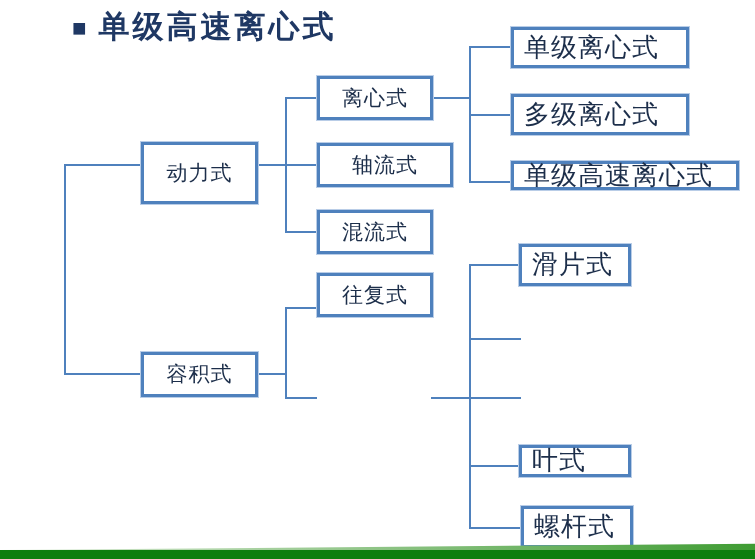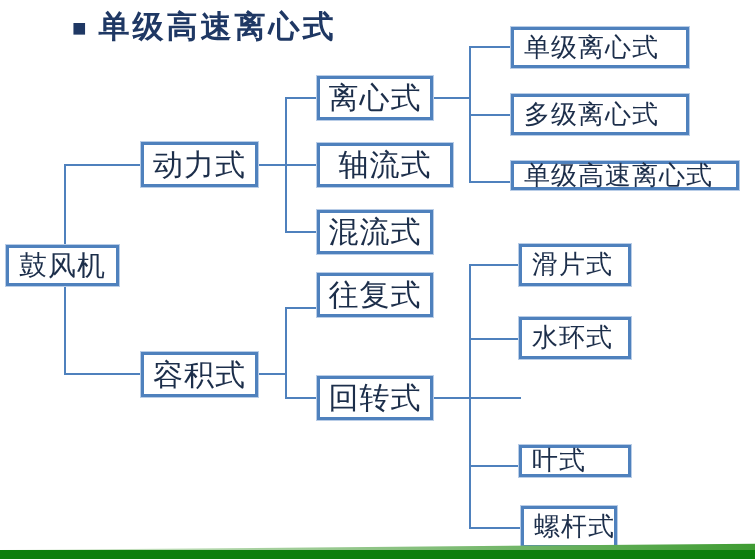--- a/index.html
+++ b/index.html
@@ -21,21 +21,21 @@
     font-size:24px;line-height:1;letter-spacing:0;
     transform:translateY(1px);
   }
   .box{
     position:absolute;box-sizing:border-box;
     border:3px solid var(--box-border,#4f81bd);
     box-shadow:0 0 0 1px #b9cde7;
     background:#ffffff;
     color:var(--box-text,#1c2e4a);
     display:flex;align-items:center;justify-content:center;
-    font-size:30px;letter-spacing:1px;line-height:1;
+    font-size:21px;letter-spacing:1px;line-height:1;
     white-space:nowrap;
   }
   .box.left{justify-content:flex-start;padding-left:10px;}
   .box.small{font-size:26px;}
   .hline,.vline{
     position:absolute;background:var(--connector,#4f81bd);
   }
   .hline{height:2px;}
   .vline{width:2px;}
   .footer-wedge{
@@ -78,36 +78,33 @@
   <div class="hline" style="left:469px;top:114px;width:44px"></div>
   <div class="hline" style="left:469px;top:181px;width:44px"></div>
 
   <div class="hline" style="left:431px;top:397px;width:90px"></div>
   <div class="vline" style="left:469px;top:264px;height:265px"></div>
   <div class="hline" style="left:469px;top:264px;width:52px"></div>
   <div class="hline" style="left:469px;top:338px;width:52px"></div>
   <div class="hline" style="left:469px;top:465px;width:52px"></div>
   <div class="hline" style="left:469px;top:527px;width:54px"></div>
 
-  <div class="box" style="left:6px;top:245px;width:113px;height:41px;font-size:28px">鼓风机</div>
 
-  <div class="box" style="left:141px;top:142px;width:117px;height:45px">动力式</div>
+  <div class="box" style="left:141px;top:142px;width:117px;height:62px">动力式</div>
   <div class="box" style="left:141px;top:352px;width:117px;height:45px">容积式</div>
 
   <div class="box" style="left:317px;top:76px;width:116px;height:44px">离心式</div>
   <div class="box" style="left:317px;top:143px;width:136px;height:44px">轴流式</div>
   <div class="box" style="left:317px;top:210px;width:116px;height:44px">混流式</div>
   <div class="box" style="left:317px;top:273px;width:116px;height:44px">往复式</div>
-  <div class="box" style="left:317px;top:376px;width:116px;height:44px">回转式</div>
 
   <div class="box small left" style="left:511px;top:27px;width:178px;height:41px">单级离心式</div>
   <div class="box small left" style="left:511px;top:94px;width:178px;height:41px">多级离心式</div>
   <div class="box small left" style="left:511px;top:161px;width:228px;height:29px">单级高速离心式</div>
 
   <div class="box small left" style="left:519px;top:244px;width:112px;height:42px">滑片式</div>
-  <div class="box small left" style="left:519px;top:317px;width:112px;height:42px">水环式</div>
   <div class="box small left" style="left:519px;top:445px;width:112px;height:32px">叶式</div>
-  <div class="box small left" style="left:521px;top:506px;width:96px;height:42px">螺杆式</div>
+  <div class="box small left" style="left:521px;top:506px;width:112px;height:42px">螺杆式</div>
 
   <div class="footer-wedge"></div>
   <div class="footer-bar"></div>
 
 </div>
 
 </body></html>

